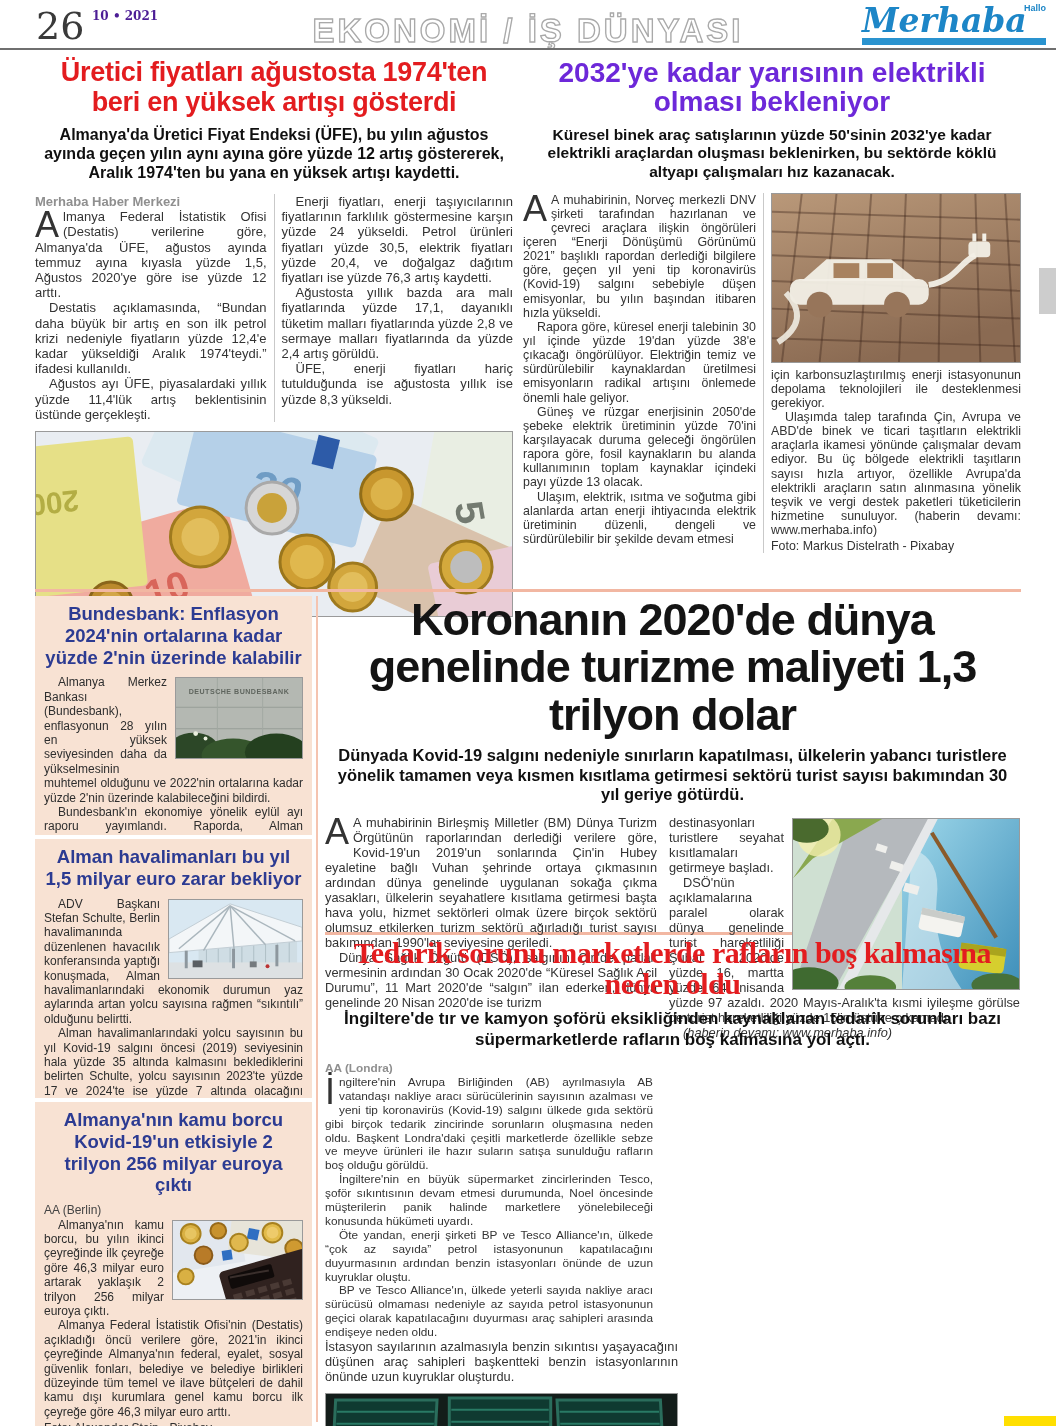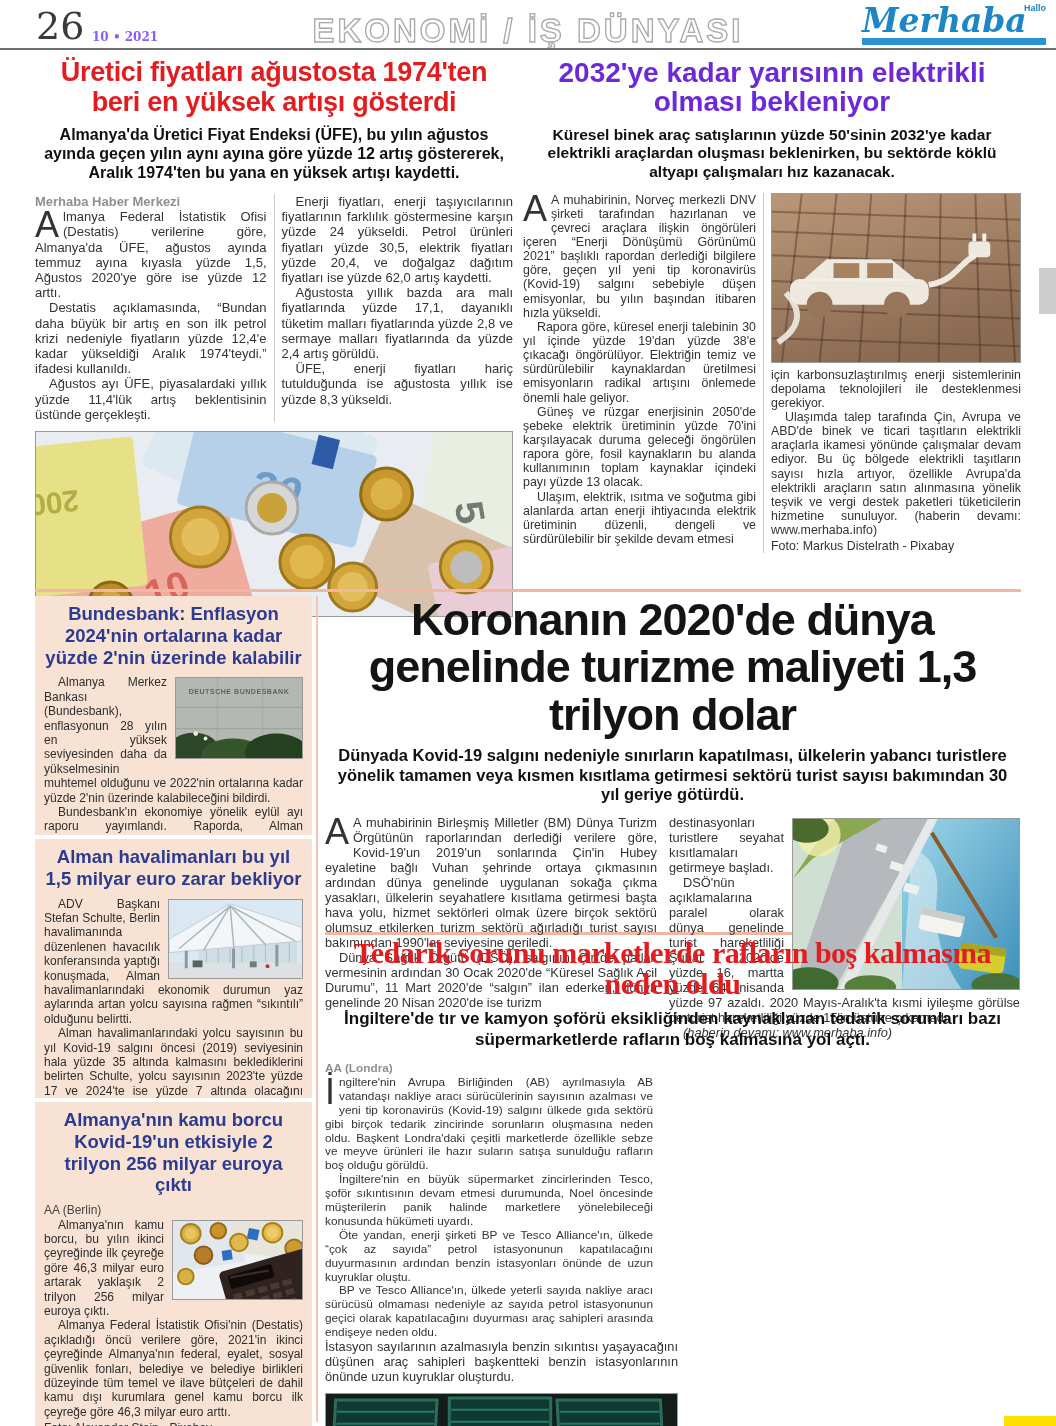--- a/index.html
+++ b/index.html
@@ -3,22 +3,22 @@
 <meta charset="utf-8">
 <style>
   html,body{margin:0;padding:0;background:#ffffff;}
   #page{position:relative;width:1056px;height:1426px;background:#fff;overflow:hidden;
         font-family:"Liberation Sans",sans-serif;color:#333;}
   .abs{position:absolute;}
 
   
   .pagenum{position:absolute;left:36px;top:4px;font-family:"DejaVu Serif",serif;
            font-size:38px;font-weight:400;color:#3a3a3a;}
-  .dateline{position:absolute;left:92px;top:30px;font-family:"DejaVu Serif",serif;
-            font-size:12px;font-weight:700;color:#8b5cf6;}
+  .dateline{position:absolute;left:92px;top:9px;font-family:"DejaVu Serif",serif;
+            font-size:12px;font-weight:700;color:#4c1d95;}
   .secttitle{position:absolute;left:50%;top:12px;transform:translateX(-50%);
              font-size:33px;font-weight:700;letter-spacing:3px;color:#fff;
              -webkit-text-stroke:1.3px #a9a9a9;text-shadow:0 0 1px #bbb;white-space:nowrap;}
   .logo{position:absolute;right:10px;top:4px;width:184px;}
   .logoword{font-family:"DejaVu Serif",serif;font-style:italic;font-weight:700;
             font-size:33px;color:#1d86c7;line-height:1;}
   .logotag{position:absolute;right:0;top:-1px;font-size:9px;font-weight:700;color:#1d86c7;padding-left:36px;}
   .logobar{height:7px;background:#2a93cf;margin-top:1px;}
   .headrule{position:absolute;left:0;top:48px;width:1056px;height:2px;background:#6f6f6f;}
 
@@ -111,21 +111,21 @@
     <h1 class="hl">Üretici fiyatları ağustosta 1974'ten beri en yüksek artışı gösterdi</h1>
     <div class="sub">Almanya'da Üretici Fiyat Endeksi (ÜFE), bu yılın ağustos ayında geçen yılın aynı ayına göre yüzde 12 artış göstererek, Aralık 1974'ten bu yana en yüksek artışı kaydetti.</div>
     <div class="cols">
       <div class="c1">
         <div class="byline">Merhaba Haber Merkezi</div>
         <p class="body-p"><span class="dropcap">A</span><span>lmanya Federal İstatistik Ofisi (Destatis) verilerine göre, Almanya'da ÜFE, ağustos ayında temmuz ayına kıyasla yüzde 1,5, Ağustos 2020'ye göre ise yüzde 12 arttı.</span></p>
         <p class="body-p indent">Destatis açıklamasında, “Bundan daha büyük bir artış en son ilk petrol krizi nedeniyle fiyatların yüzde 12,4'e kadar yükseldiği Aralık 1974'teydi.” ifadesi kullanıldı.</p>
         <p class="body-p indent">Ağustos ayı ÜFE, piyasalardaki yıllık yüzde 11,4'lük artış beklentisinin üstünde gerçekleşti.</p>
       </div>
       <div class="c2">
-        <p class="body-p indent">Enerji fiyatları, enerji taşıyıcılarının fiyatlarının farklılık göstermesine karşın yüzde 24 yükseldi. Petrol ürünleri fiyatları yüzde 30,5, elektrik fiyatları yüzde 20,4, ve doğalgaz dağıtım fiyatları ise yüzde 62,0 artış kaydetti.</p>
+        <p class="body-p indent">Enerji fiyatları, enerji taşıyıcılarının fiyatlarının farklılık göstermesine karşın yüzde 24 yükseldi. Petrol ürünleri fiyatları yüzde 30,5, elektrik fiyatları yüzde 20,4, ve doğalgaz dağıtım fiyatları ise yüzde 76,3 artış kaydetti.</p>
         <p class="body-p indent">Ağustosta yıllık bazda ara malı fiyatlarında yüzde 17,1, dayanıklı tüketim malları fiyatlarında yüzde 2,8 ve sermaye malları fiyatlarında da yüzde 2,4 artış görüldü.</p>
         <p class="body-p indent">ÜFE, enerji fiyatları hariç tutulduğunda ise ağustosta yıllık ise yüzde 8,3 yükseldi.</p>
       </div>
     </div>
 
     <div class="photo">
       <svg viewBox="0 0 478 184" width="476" height="184" preserveAspectRatio="none">
         <rect width="478" height="184" fill="#e9edf2"></rect>
         <rect x="120" y="-40" width="210" height="120" rx="5" transform="rotate(24 225 20)" fill="#dce9f0"></rect>
         <rect x="-20" y="95" width="230" height="120" rx="5" transform="rotate(-16 95 155)" fill="#f0ab9f"></rect>
@@ -203,21 +203,21 @@
               <circle cx="48" cy="112" r="13" fill="#97755a"></circle>
               <circle cx="126" cy="112" r="13" fill="#97755a"></circle>
               <path d="M158 92 C185 88 188 70 205 62" stroke="#f2efe6" stroke-width="6" fill="none" opacity="0.95"></path>
               <rect x="198" y="48" width="22" height="16" rx="4" fill="#f2efe6" opacity="0.95"></rect>
               <rect x="202" y="40" width="4" height="8" fill="#f2efe6"></rect>
                 <rect x="212" y="40" width="4" height="8" fill="#f2efe6"></rect>
               <path d="M6 150 Q40 128 14 100" stroke="#efece2" stroke-width="6" fill="none" opacity="0.9"></path>
             </g>
           </svg>
         </div>
-        <p class="body-p">için karbonsuzlaştırılmış enerji sistemlerinin depolama teknolojileri ile desteklenmesi gerekiyor.</p>
+        <p class="body-p">için karbonsuzlaştırılmış enerji istasyonunun depolama teknolojileri ile desteklenmesi gerekiyor.</p>
         <p class="body-p indent">Ulaşımda talep tarafında Çin, Avrupa ve ABD'de binek ve ticari taşıtların elektrikli araçlarla ikamesi yönünde çalışmalar devam ediyor. Bu üç bölgede elektrikli taşıtların sayısı hızla artıyor, özellikle Avrupa'da elektrikli araçların satın alınmasına yönelik teşvik ve vergi destek paketleri tüketicilerin hizmetine sunuluyor. (haberin devamı: www.merhaba.info)</p>
         <p class="body-p credit">Foto: Markus Distelrath - Pixabay</p>
       </div>
     </div>
   </section>
 
   <div class="abs rule-h" style="left:35px;top:589px;width:986px;height:3px;"></div>
   <div class="abs rule-h" style="left:325px;top:932px;width:695px;height:3px;"></div>
   <div class="abs rule-v" style="left:316px;top:596px;width:2px;height:826px;"></div>
 

